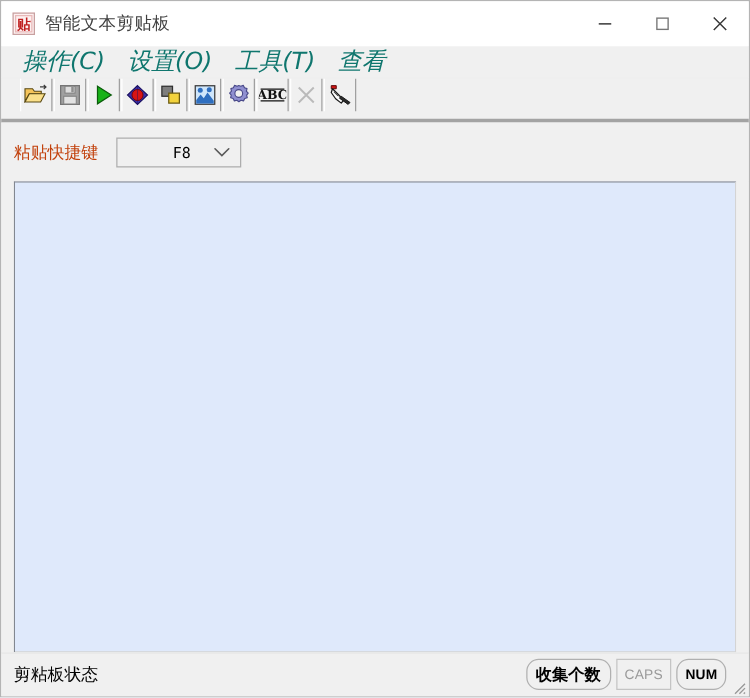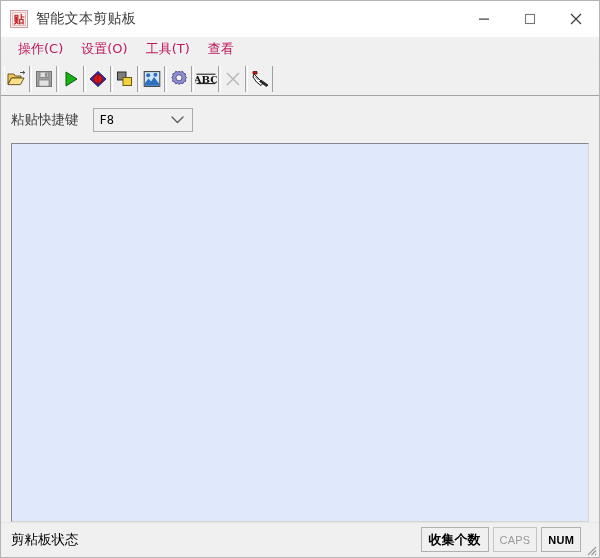--- a/index.html
+++ b/index.html
@@ -89,35 +89,36 @@
   .menubar {
     height: 25px;
     background: #f0f0f0;
     display: flex;
     align-items: center;
     padding-left: 8px;
     flex: 0 0 auto;
     border-bottom: 1px solid #eeeeee;
   }
   .menu-item {
-    font-size: 13px;
-    color: #be185d;
+    font-size: 19px;
+    color: #0f766e;
     padding: 2px 9px 3px 9px;
     white-space: nowrap;
+    font-style: italic;
   }
 
   
   .toolbar {
     height: 32px;
     background: #f0f0f0;
     display: flex;
-    align-items: center;
-    padding-left: 3px;
-    flex: 0 0 auto;
-    border-bottom: 1px solid #a3a3a3;
+    align-items: flex-start;
+    padding-left: 15px;
+    flex: 0 0 auto;
+    border-bottom: 3px solid #a3a3a3;
   }
   .tb-btn {
     width: 26px;
     height: 26px;
     margin-right: 1px;
     box-sizing: border-box;
     display: flex;
     align-items: center;
     justify-content: center;
     border-left: 1px solid #ffffff;
@@ -131,33 +132,34 @@
   .shortcut-row {
     height: 47px;
     background: #f0f0f0;
     display: flex;
     align-items: center;
     padding-left: 10px;
     flex: 0 0 auto;
   }
   .shortcut-label {
     font-size: 13.5px;
-    color: #404040;
+    color: #c2410c;
     margin-right: 14px;
     white-space: nowrap;
   }
   .combo {
     width: 100px;
     height: 24px;
     box-sizing: border-box;
     background: #f0f0f0;
     border: 1px solid #adadad;
     display: flex;
     align-items: center;
     position: relative;
+    justify-content: center;
   }
   .combo-value {
     font-family: "DejaVu Sans Mono", "Liberation Mono", monospace;
     font-size: 12px;
     color: #000000;
     padding-left: 6px;
   }
   .combo-arrow {
     position: absolute;
     right: 8px;
@@ -225,21 +227,21 @@
     color: #000000;
     white-space: nowrap;
   }
   .status-panel.mono {
     font-family: Liberation Sans, sans-serif;
     font-size: 11px;
     letter-spacing: 0.2px;
     padding: 0 6px;
   }
   .status-panel.dim { color: #9a9a9a; border-color: #c4c4c4; }
-  .status-panel.strong { color: #000000; font-weight: bold; }
+  .status-panel.strong { color: #000000; font-weight: bold; border-radius: 10px; }
 
   .resize-grip {
     position: absolute;
     right: 2px;
     bottom: 2px;
     width: 14px;
     height: 14px;
   }
 </style>
 </head>

